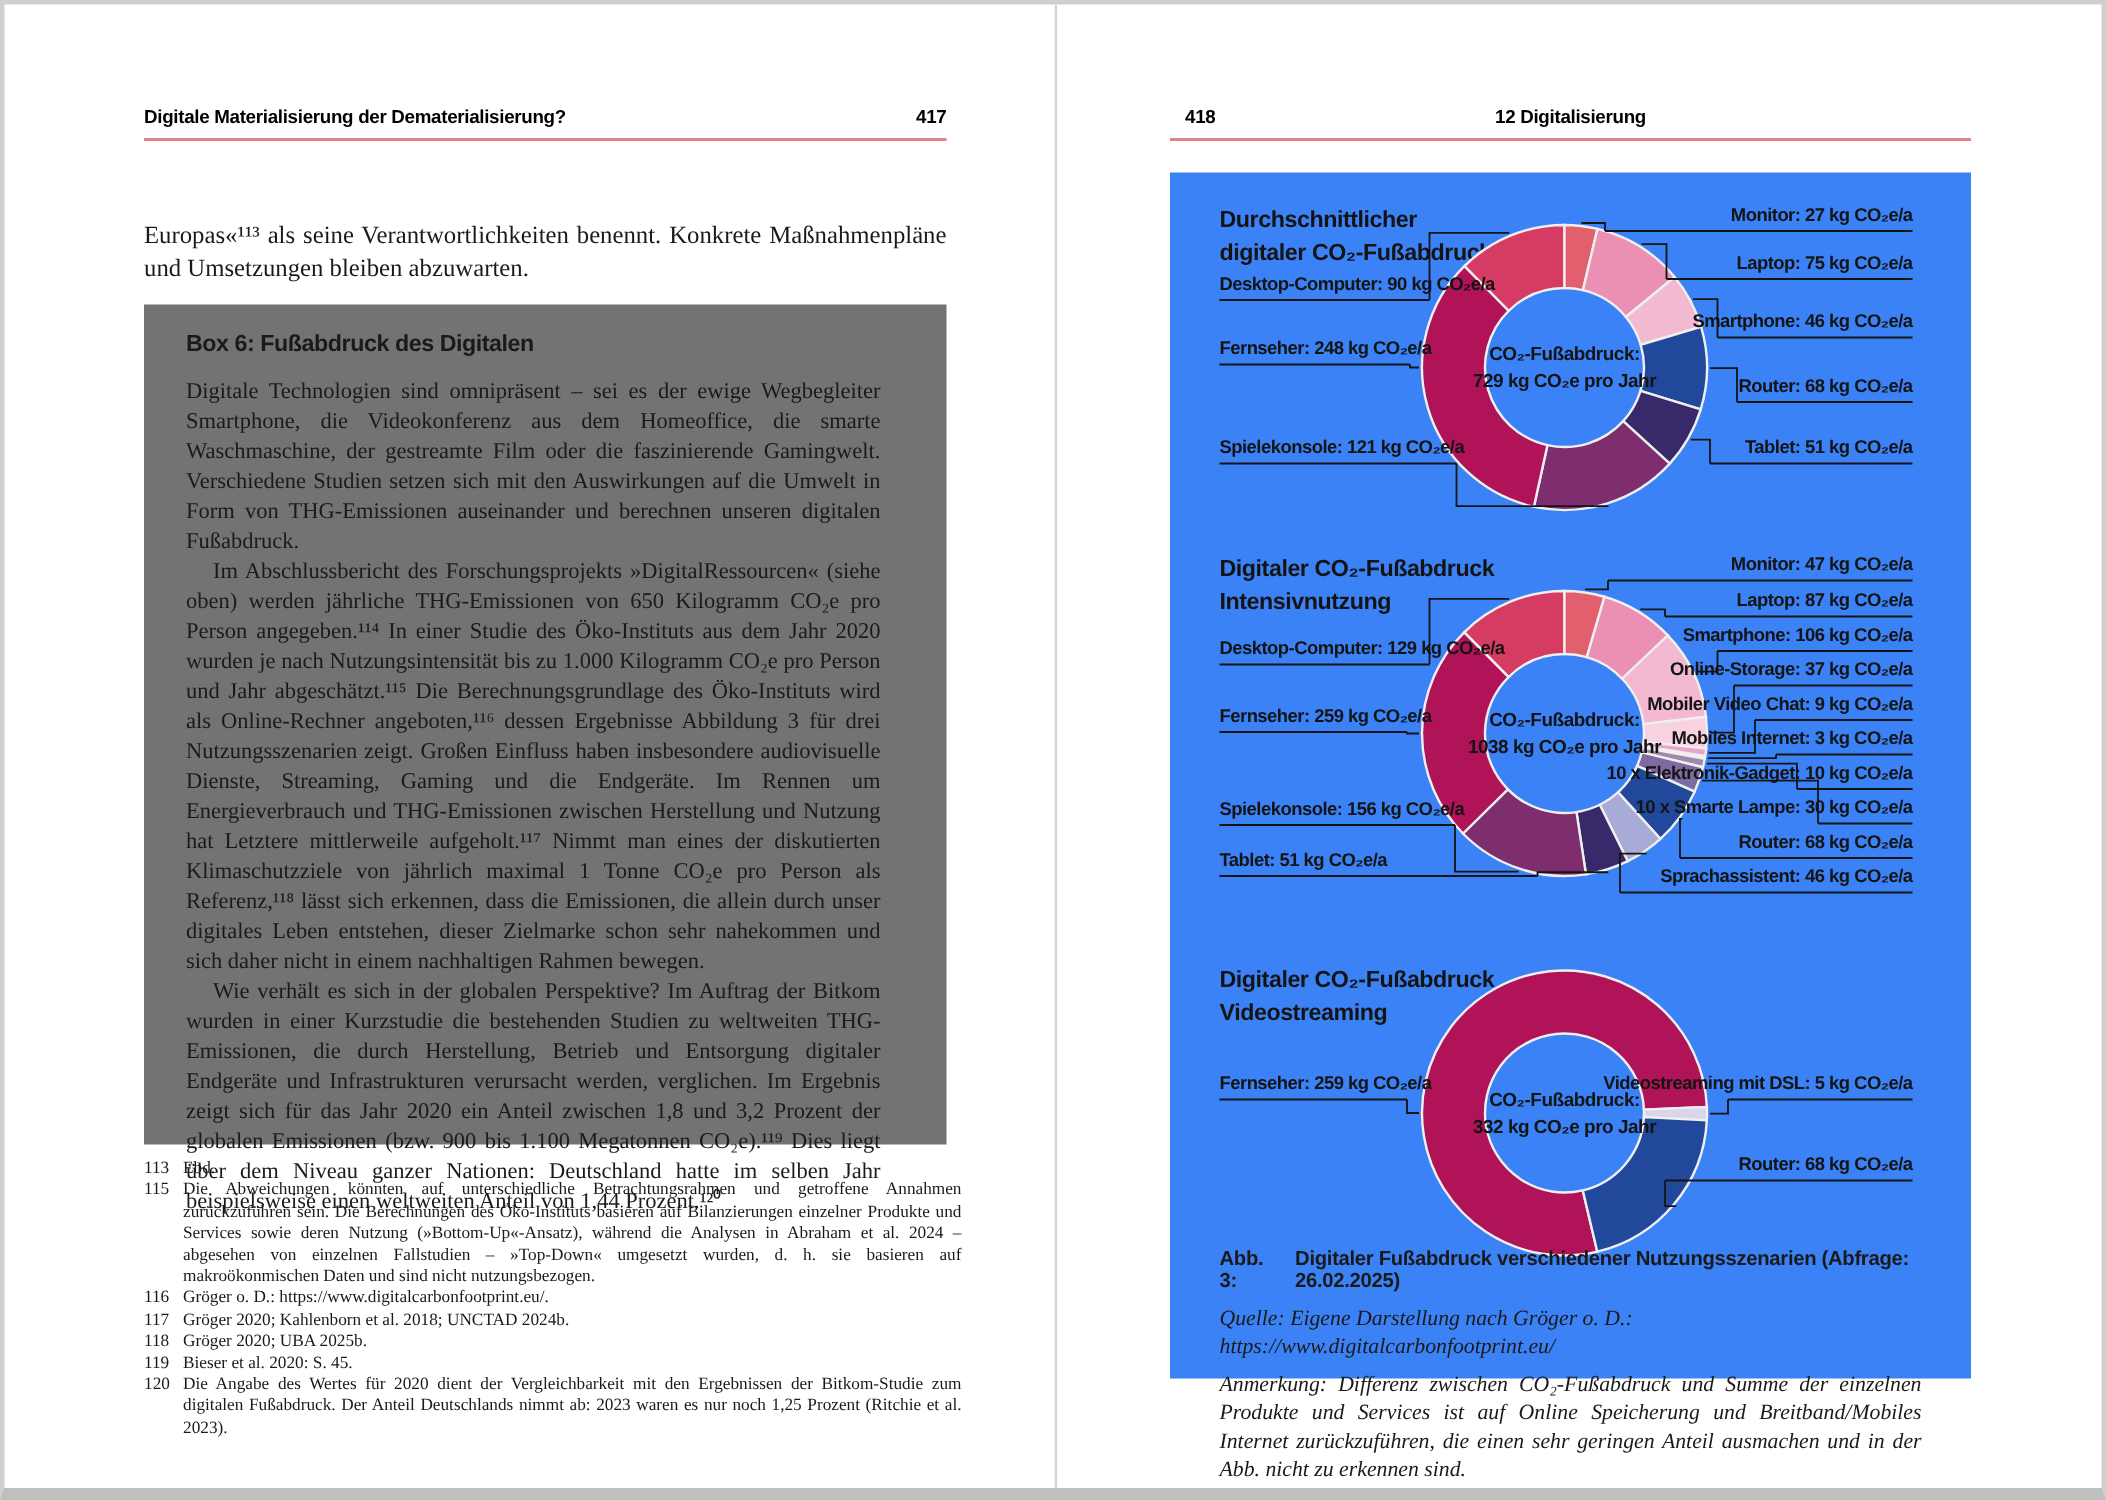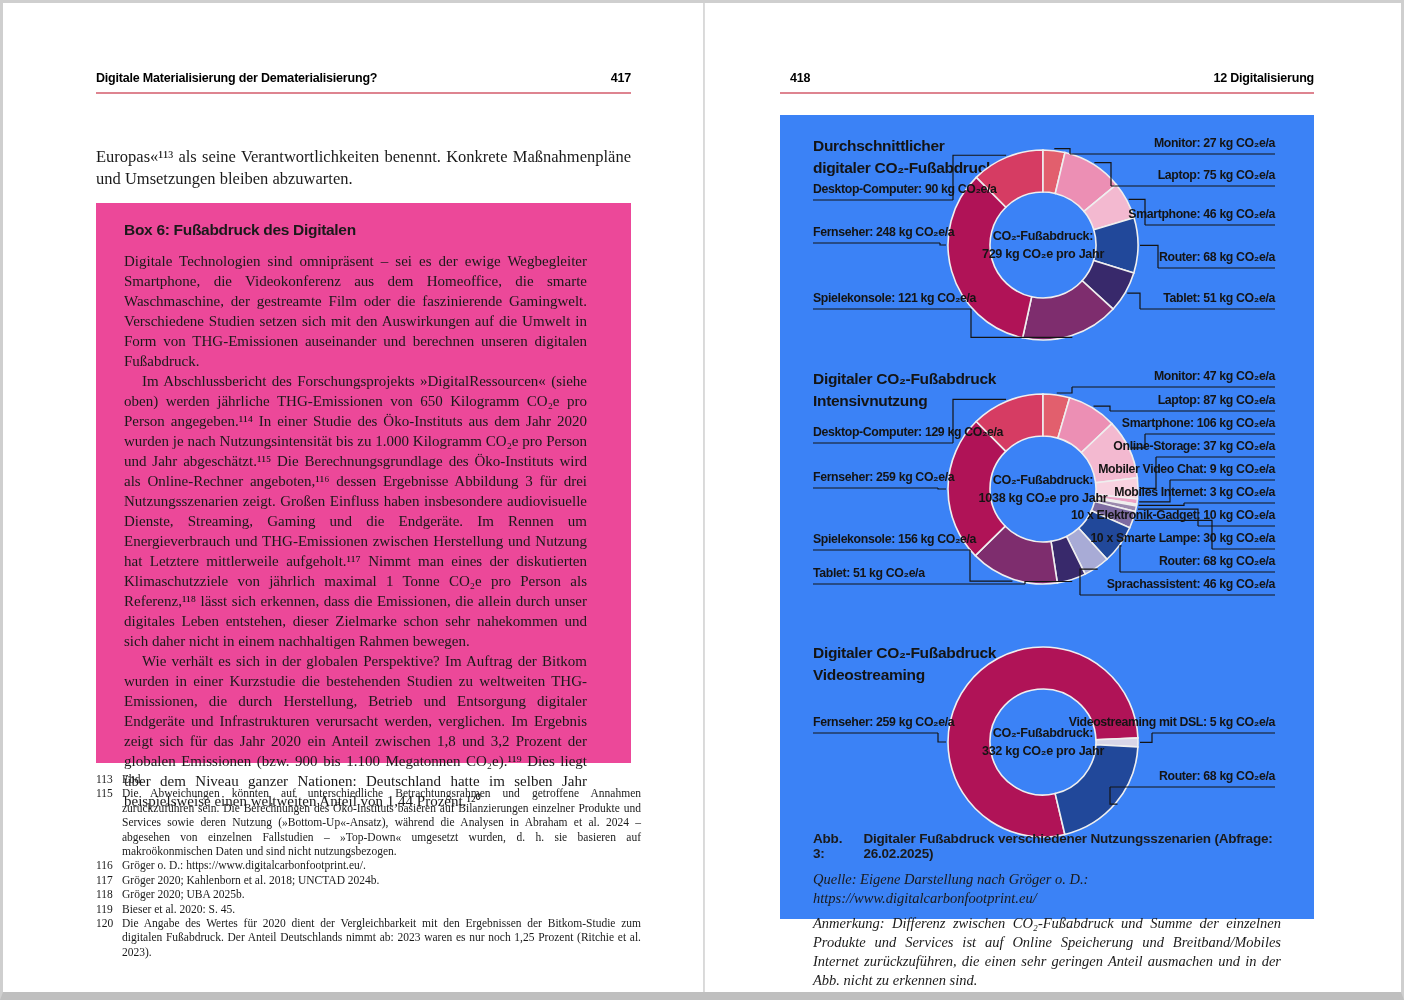--- a/index.html
+++ b/index.html
@@ -10,21 +10,21 @@
   .page{position:absolute;top:0;height:100%;}
   .page-left{left:0;width:700px;}
   .page-right{left:702px;width:699px;}
 
   .runhead{position:absolute;font-family:"Liberation Sans",sans-serif;font-weight:700;
            font-size:12.5px;letter-spacing:-0.2px;color:#000000;}
   .rule-red{position:absolute;height:2px;background:#de8490;}
 
   .intro{position:absolute;left:93px;top:126px;width:535px;font-size:16.5px;line-height:22px;text-align:justify;}
 
-  .graybox{position:absolute;left:93px;top:200px;width:535px;height:560px;background:#ec4899;box-sizing:border-box;
+  .graybox{position:absolute;left:93px;top:200px;width:535px;height:560px;background:#737373;box-sizing:border-box;
            padding:16px 44px 0 28px;}
   .boxtitle{font-family:"Liberation Sans",sans-serif;font-weight:700;font-size:15.5px;letter-spacing:-0.3px;margin:2px 0 12px 0;}
   .boxp{font-size:15px;line-height:20px;text-align:justify;margin:0;}
   .boxp.ind{text-indent:18px;}
 
   .footnotes{position:absolute;left:93px;top:769px;width:545px;font-size:11.5px;line-height:14.4px;}
   .fnrow{display:flex;}
   .fnnum{flex:0 0 26px;}
   .fntext{flex:1;text-align:justify;}
 
@@ -86,21 +86,21 @@
         </div>
         <div class="fnrow">
           <span class="fnnum">120</span>
           <span class="fntext">Die Angabe des Wertes für 2020 dient der Vergleichbarkeit mit den Ergebnissen der Bitkom-Studie zum digitalen Fußabdruck. Der Anteil Deutschlands nimmt ab: 2023 waren es nur noch 1,25 Prozent (Ritchie et al. 2023).</span>
         </div>
       </div>
   </div>
 
   <div class="page page-right">
     <div class="runhead" style="left:85px;top:68px;">418</div>
-    <div class="runhead" style="left:75px;top:68px;width:534px;text-align:right;">12 Digitalisierung</div>
+    <div class="runhead" style="left:75px;top:68px;width:534px;text-align:center;">12 Digitalisierung</div>
     <div class="rule-red" style="left:75px;top:89px;width:534px;"></div>
 
     <div class="figbox">
       <div id="charts">
           <div class="chart" style="margin-top: 16px;">
             <svg width="534" height="216" style="display: block;">
               <text x="33" y="20" class="c-title">Durchschnittlicher</text>
               <text x="33" y="42" class="c-title">digitaler CO₂-Fußabdruck</text>
               <path d="M196.26005159403377 46.39246131703237A95 95 0 0 1 262.99684831040094 19.00000005227973L262.99824168896055 61.000000029166586A53 53 0 0 0 225.7661340471978 76.28210999792333Z" fill="#d63c63" stroke="#efefef" stroke-width="1.6"></path>
               <path d="M262.99684831040094 19.00000005227973A95 95 0 0 1 284.9943224113834 21.581117829395282L275.27051671371913 62.43999205218895A53 53 0 0 0 262.99824168896055 61.000000029166586Z" fill="#e25f6d" stroke="#efefef" stroke-width="1.6"></path>

